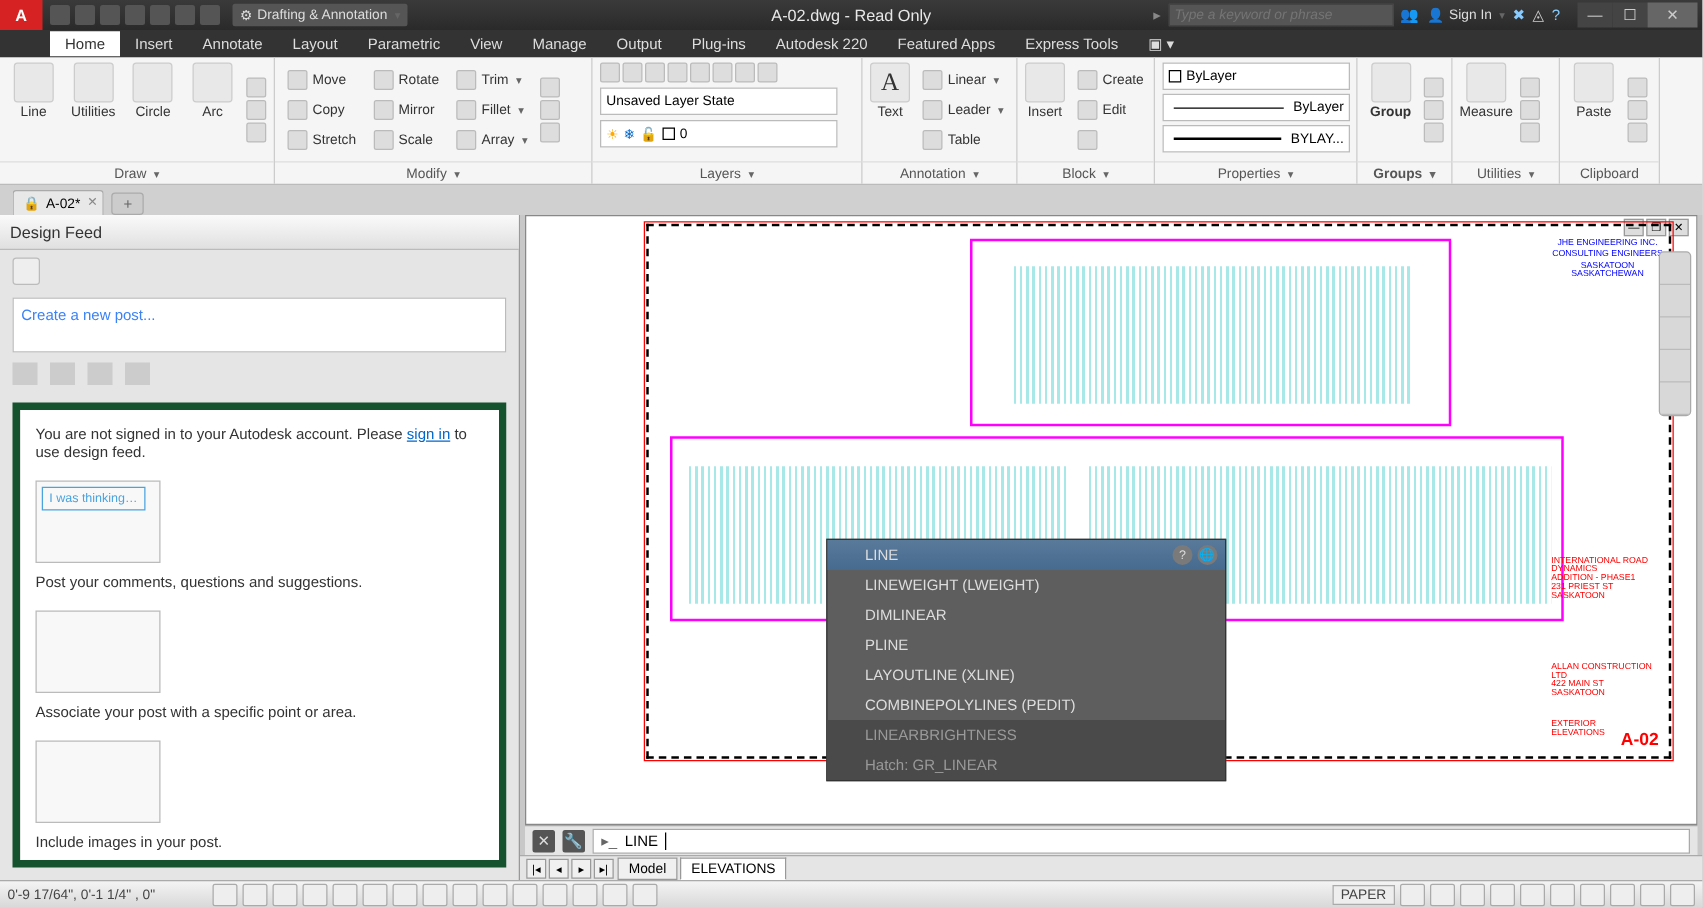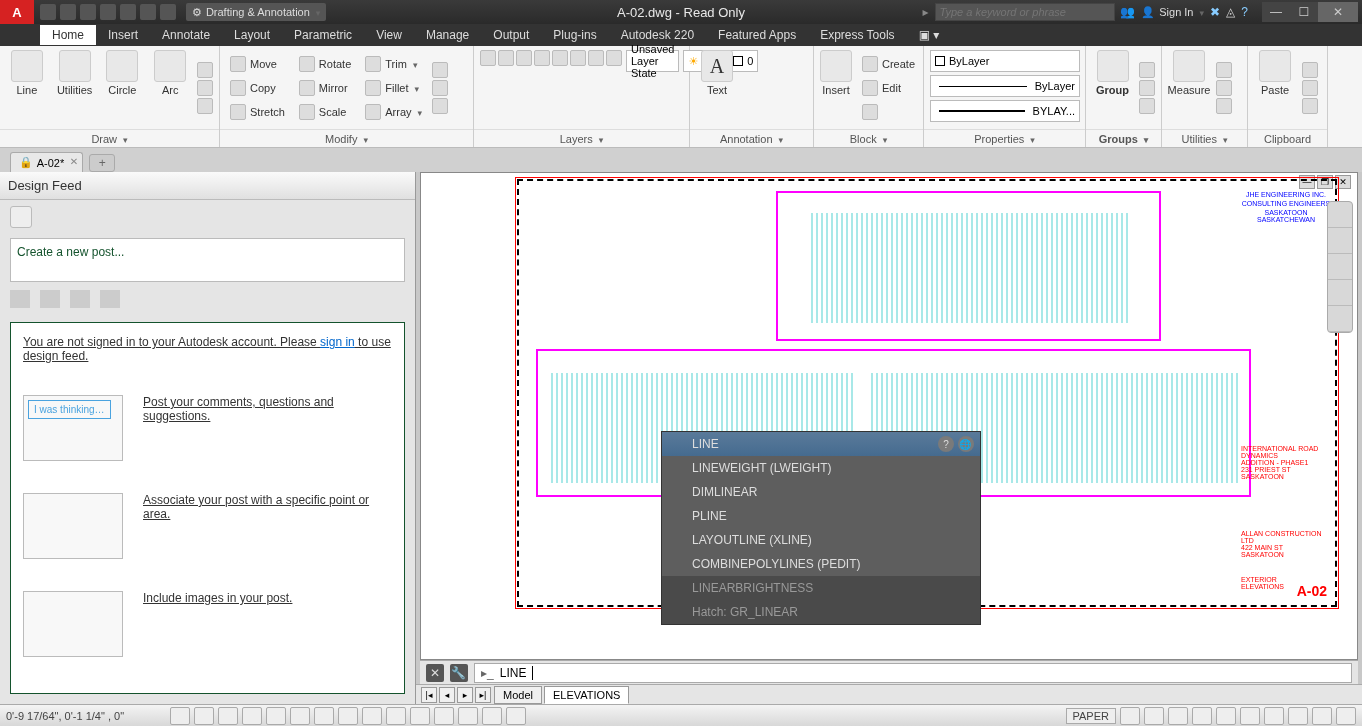--- a/index.html
+++ b/index.html
@@ -42,26 +42,26 @@
 .filetab { background:#e8e8e8; border:1px solid #aaa; border-bottom:none; height:20px; padding:2px 18px 2px 8px; font-size:11px; display:flex; align-items:center; gap:4px; border-radius:3px 3px 0 0; position:relative;}
 .filetab .x { position:absolute; right:4px; top:3px; color:#888; font-size:10px;}
 .newtab { width:26px; height:18px; background:#ccc; margin-left:6px; border:1px solid #aaa; border-radius:3px; display:flex; align-items:center; justify-content:center; color:#666;}
 
 
 .main { position:absolute; top:172px; bottom:22px; left:0; right:0; display:flex; background:#ccc;}
 .leftpanel { width:416px; background:#e5e5e5; border-right:1px solid #999; display:flex; flex-direction:column; }
 .lp-header { height:28px; background:linear-gradient(#fafafa,#e0e0e0); border-bottom:1px solid #bbb; display:flex; align-items:center; padding:0 8px; font-size:13px; color:#333;}
 .lp-tools { padding:6px 10px; display:flex; gap:6px; align-items:center;}
 .gear { width:22px; height:22px; border:1px solid #bbb; background:#eee; border-radius:3px;}
-.post-input { margin:4px 10px; height:44px; border:1px solid #bbb; background:#fff; padding:6px; color:#14532d; font-size:12px;}
+.post-input { margin:4px 10px; height:44px; border:1px solid #bbb; background:#fff; padding:6px; color:#3b82f6; font-size:12px;}
 .post-icons { padding:4px 10px; display:flex; gap:10px;}
 .post-icons .pi { width:20px; height:18px; background:#ccc;}
-.signin-box { margin:10px; border:1px solid #14532d; background:#fff; padding:12px; font-size:12px; color:#333; flex:1; overflow:auto;text-decoration:underline;}
+.signin-box { margin:10px; border:6px solid #14532d; background:#fff; padding:12px; font-size:12px; color:#333; flex:1; overflow:auto;}
 .signin-box a { color:#0066cc; text-decoration:underline;}
-.help-row { display:flex; gap:20px; margin-top:32px;}
+.help-row { display:flex; gap:8px; margin-top:16px;flex-direction:column;}
 .thumb { width:100px; height:66px; border:1px solid #bbb; background:#f8f8f8; flex-shrink:0;}
 .help-row .txt { font-size:12px; color:#333;}
 .thinking { border:1px solid #4aa3df; padding:3px 5px; font-size:10px; color:#4aa3df; display:inline-block; margin:4px;}
 
 
 .canvas-wrap { flex:1; display:flex; flex-direction:column; background:#c8c8c8;}
 .canvas { flex:1; position:relative; background:#fff; margin:0 4px; border:1px solid #888; overflow:hidden;}
 .dashed-frame { position:absolute; left:96px; top:6px; right:20px; bottom:52px; border:2px dashed #000;}
 .red-frame { position:absolute; left:94px; top:4px; right:18px; bottom:50px; border:1px solid red;}
 .mag-box { position:absolute; border:2px solid magenta;}
@@ -251,21 +251,21 @@
           <div class="small-icon"></div>
         </div>
     </div>
     <div class="panel-title">
         <span>Modify</span>
         <span class="arrow-down"></span>
       </div>
   </div>
 
   <div class="panel" style="width:216px;">
-    <div class="panel-body" style="flex-direction:row; gap:4px;">
+    <div class="panel-body" style="flex-direction:column; gap:4px;">
       <div style="display:flex; gap:2px;">
           <div class="small-icon"></div>
           <div class="small-icon"></div>
           <div class="small-icon"></div>
           <div class="small-icon"></div>
           <div class="small-icon"></div>
           <div class="small-icon"></div>
           <div class="small-icon"></div>
           <div class="small-icon"></div>
         </div>
@@ -285,20 +285,36 @@
         <span class="arrow-down"></span>
       </div>
   </div>
 
   <div class="panel" style="width:124px;">
     <div class="panel-body">
       <div class="big-btn">
           <div class="big-icon" style="display:flex;align-items:center;justify-content:center;font-size:20px;font-family:serif;">A</div>
           <span>Text</span>
         </div>
+      <div class="small-row">
+        <div class="small-btn">
+            <div class="small-icon"></div>
+            <span>Linear</span>
+            <span class="arrow-down"></span>
+          </div>
+        <div class="small-btn">
+            <div class="small-icon"></div>
+            <span>Leader</span>
+            <span class="arrow-down"></span>
+          </div>
+        <div class="small-btn">
+            <div class="small-icon"></div>
+            <span>Table</span>
+          </div>
+      </div>
     </div>
     <div class="panel-title">
         <span>Annotation</span>
         <span class="arrow-down"></span>
       </div>
   </div>
 
   <div class="panel" style="width:110px;">
     <div class="panel-body">
       <div class="big-btn">

